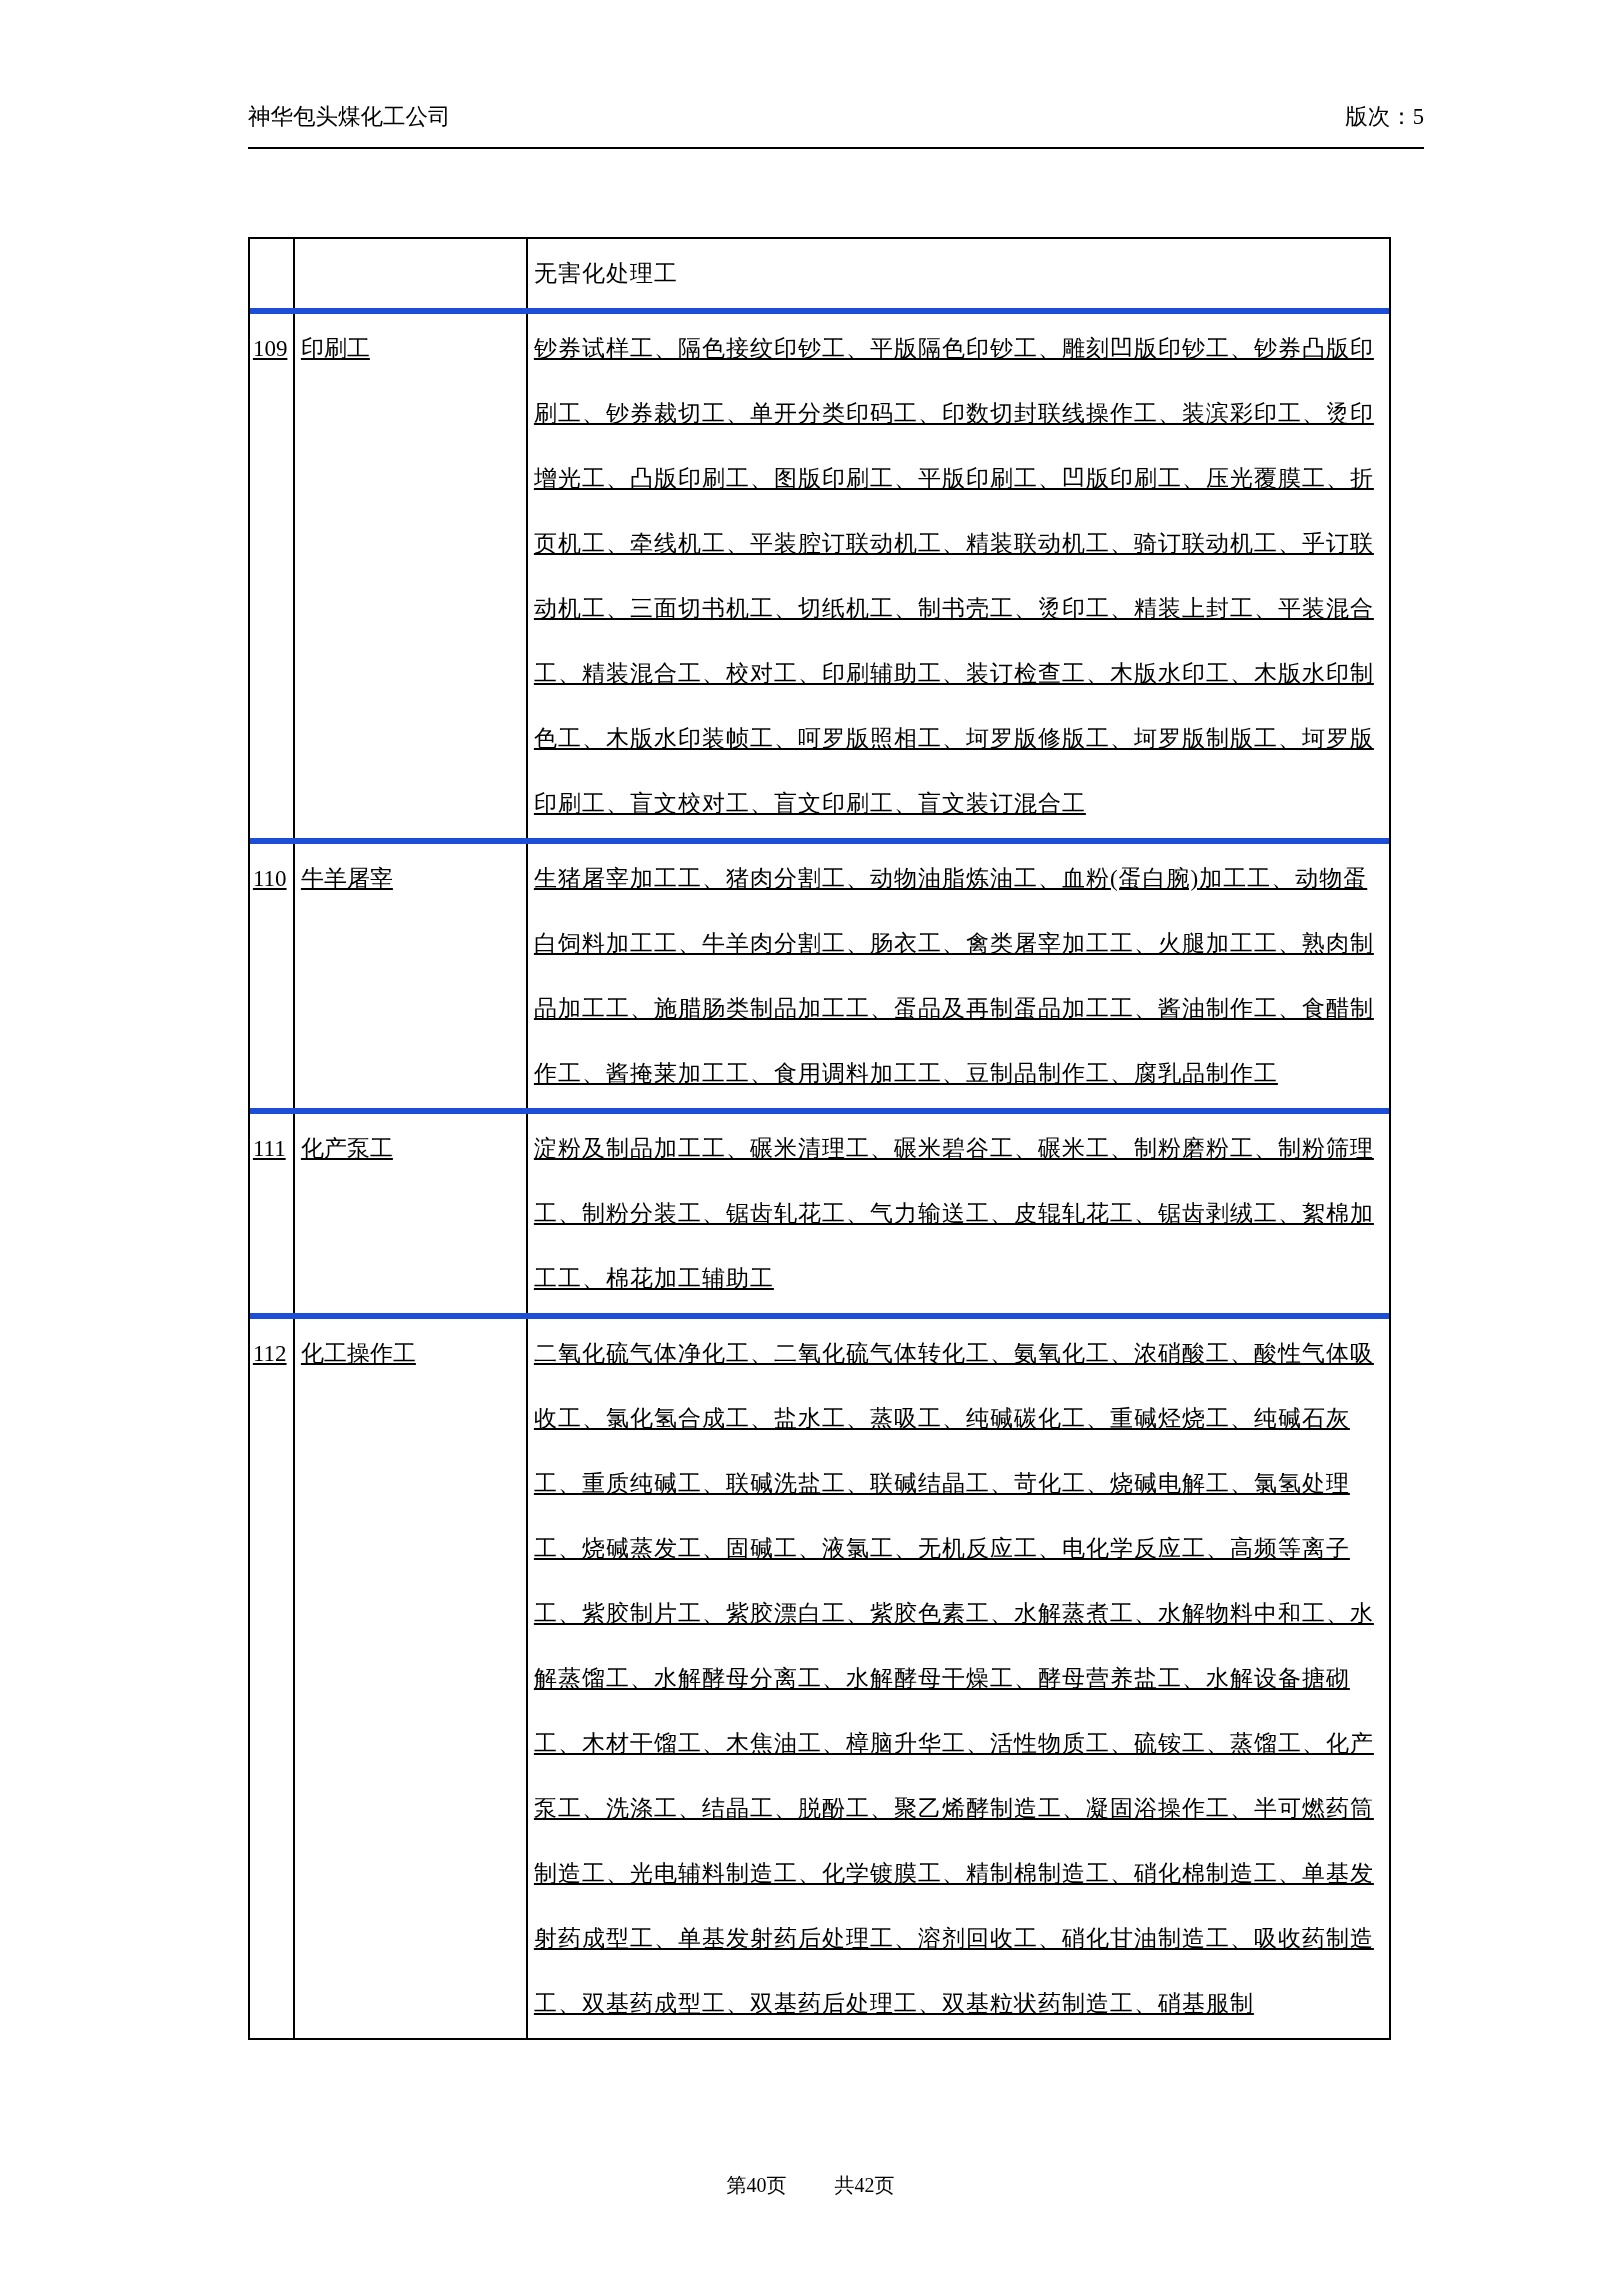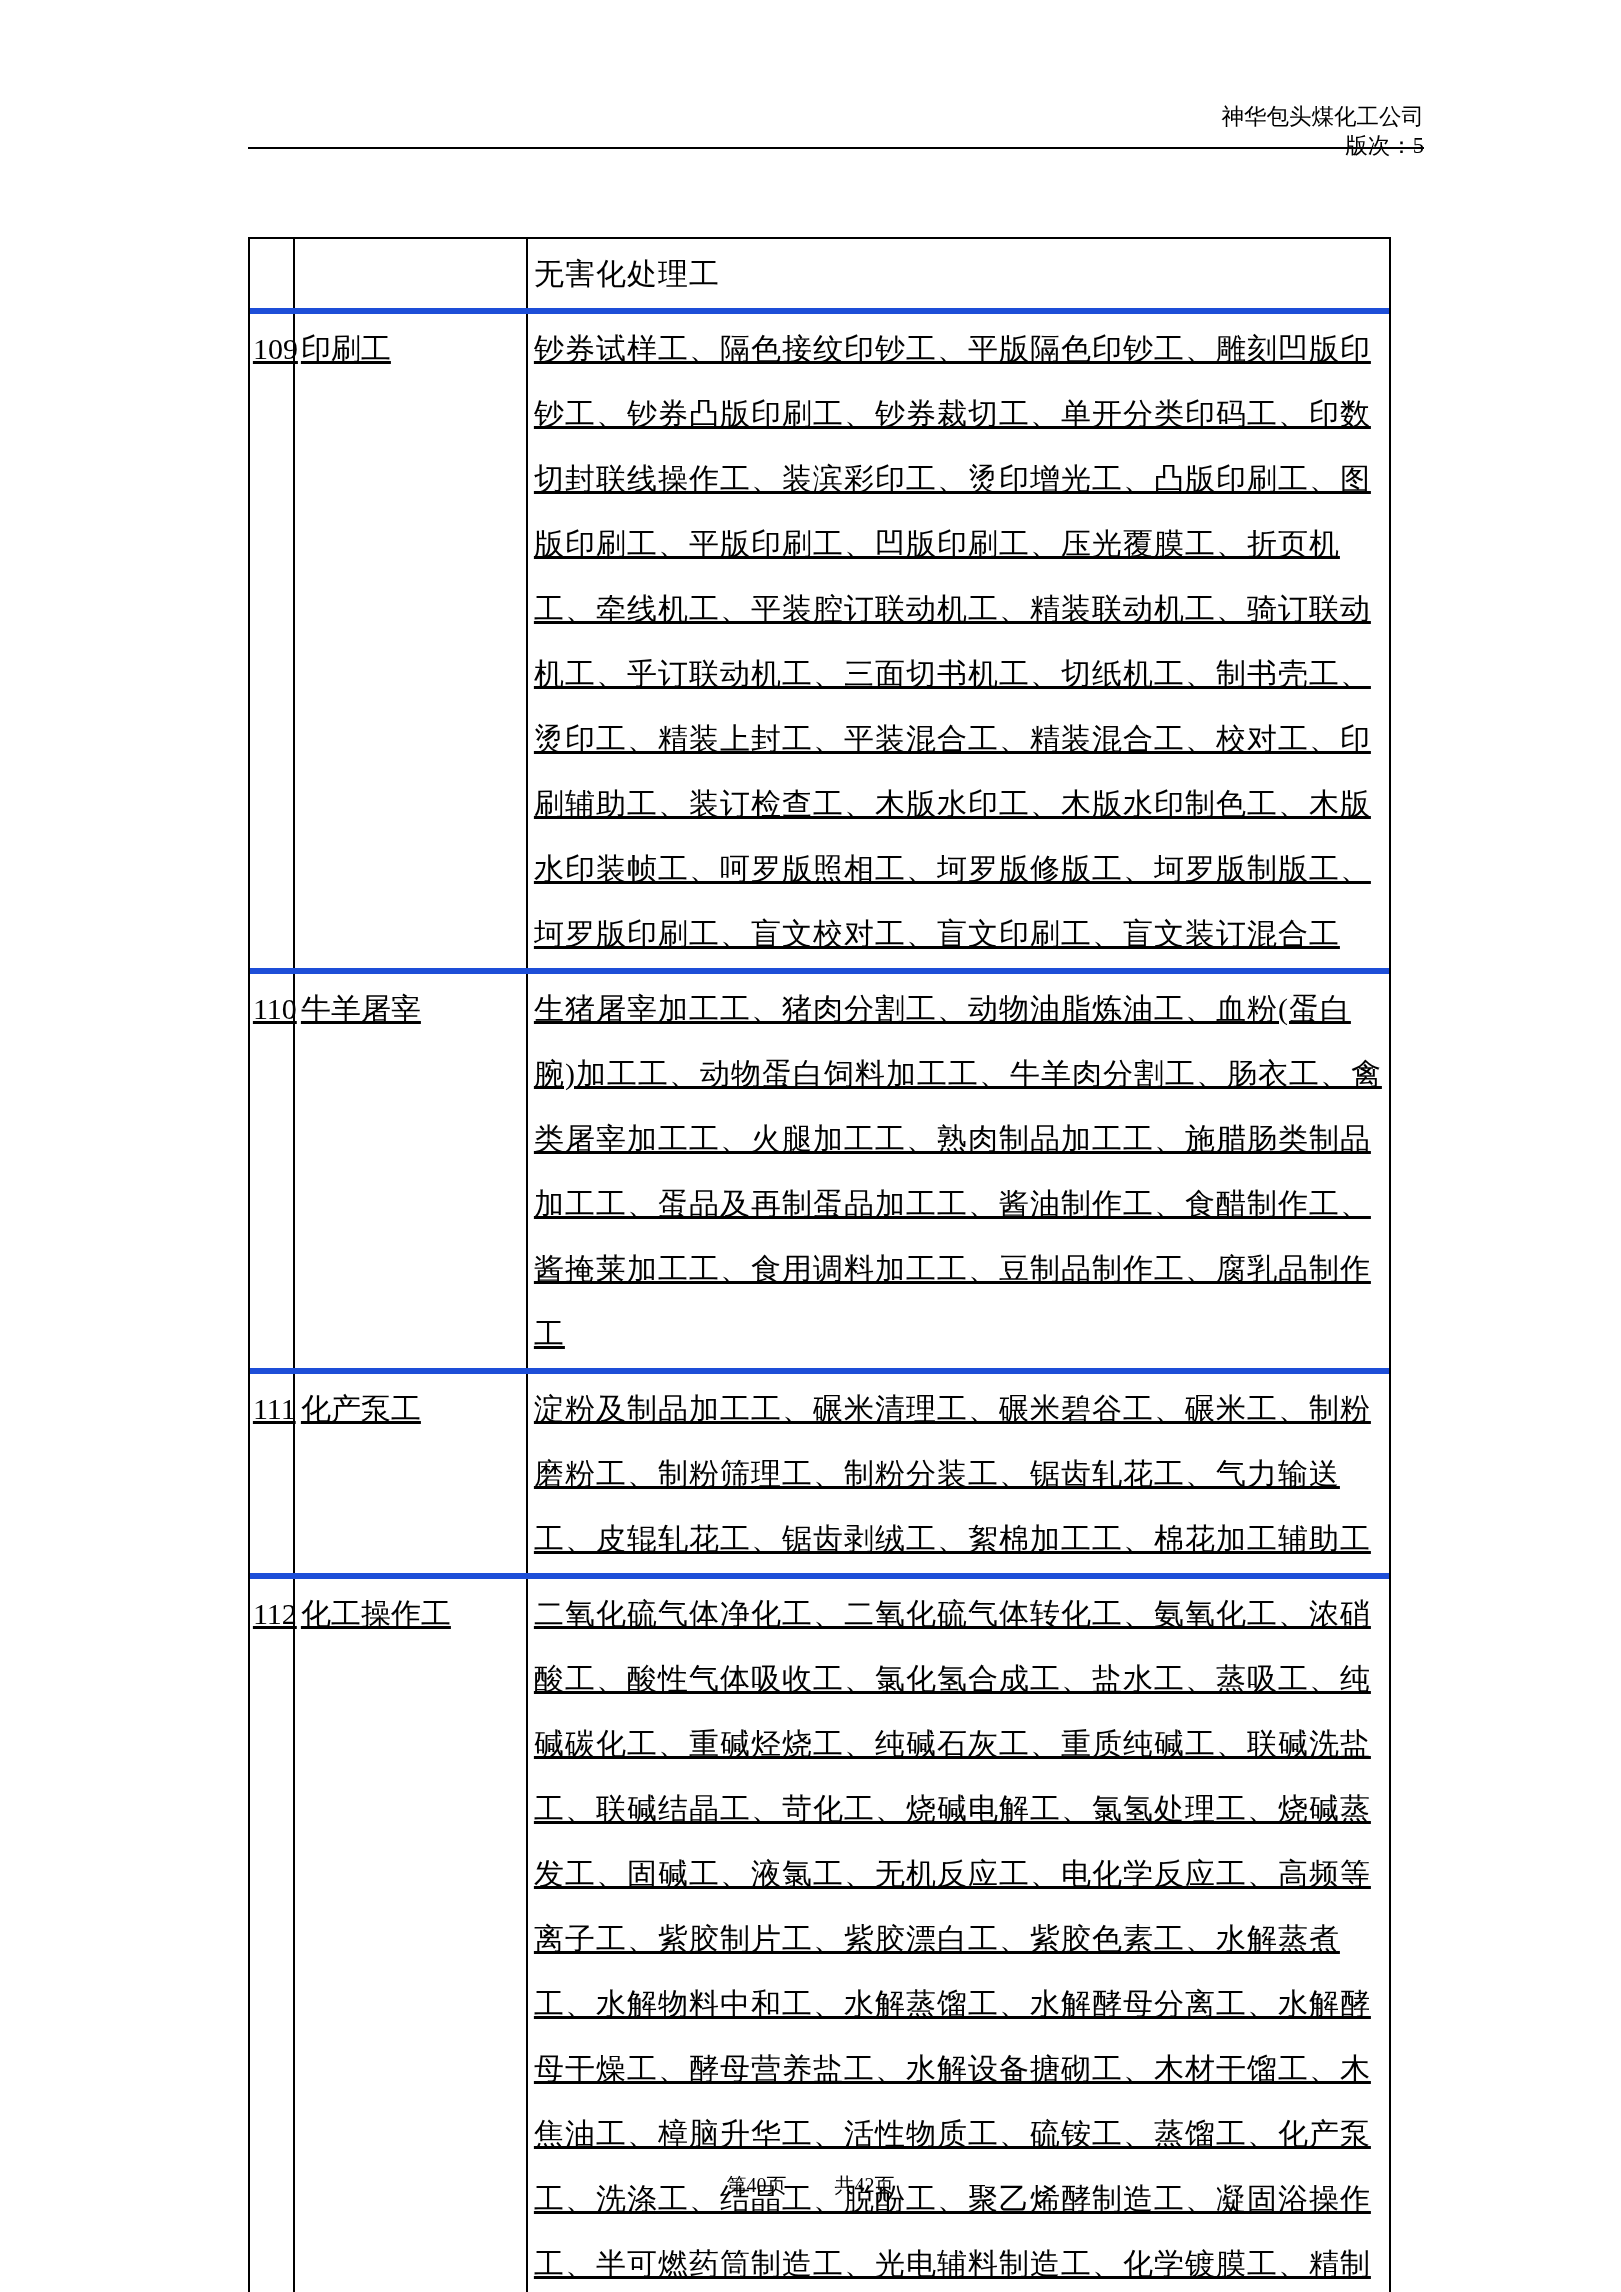--- a/index.html
+++ b/index.html
@@ -22,21 +22,20 @@
     position: absolute;
     left: 248px;
     top: 102px;
     width: 1176px;
     display: flex;
     justify-content: space-between;
     align-items: flex-end;
     font-size: 22.5px;
     line-height: 29px;
     white-space: nowrap;
-    flex-direction: column;
   }
   .header .company { flex: 0 0 auto; }
   .header .title   { flex: 0 0 auto; padding: 0 19.6px; }
   .header .version { flex: 0 0 auto; }
   .header-rule {
     position: absolute;
     left: 248px;
     top: 147px;
     width: 1176px;
     border-top: 2px solid #000;
@@ -45,21 +44,21 @@
   .doc-table {
     position: absolute;
     left: 248px;
     top: 237px;
     width: 1143px;
     border: 2px solid #000;
   }
   .row { display: flex; align-items: stretch; }
   .row + .row { border-top: 6px solid #1d4ed8; text-decoration: underline; }
   .cell {
-    font-size: 30px;
+    font-size: 23px;
     line-height: 65px;
     padding: 2px 5.9px;
   }
   .cell-no {
     width: 45px;
     flex: 0 0 45px;
     border-right: 2px solid #000;
     padding: 2px 2.9px;
   }
   .cell-cat {

